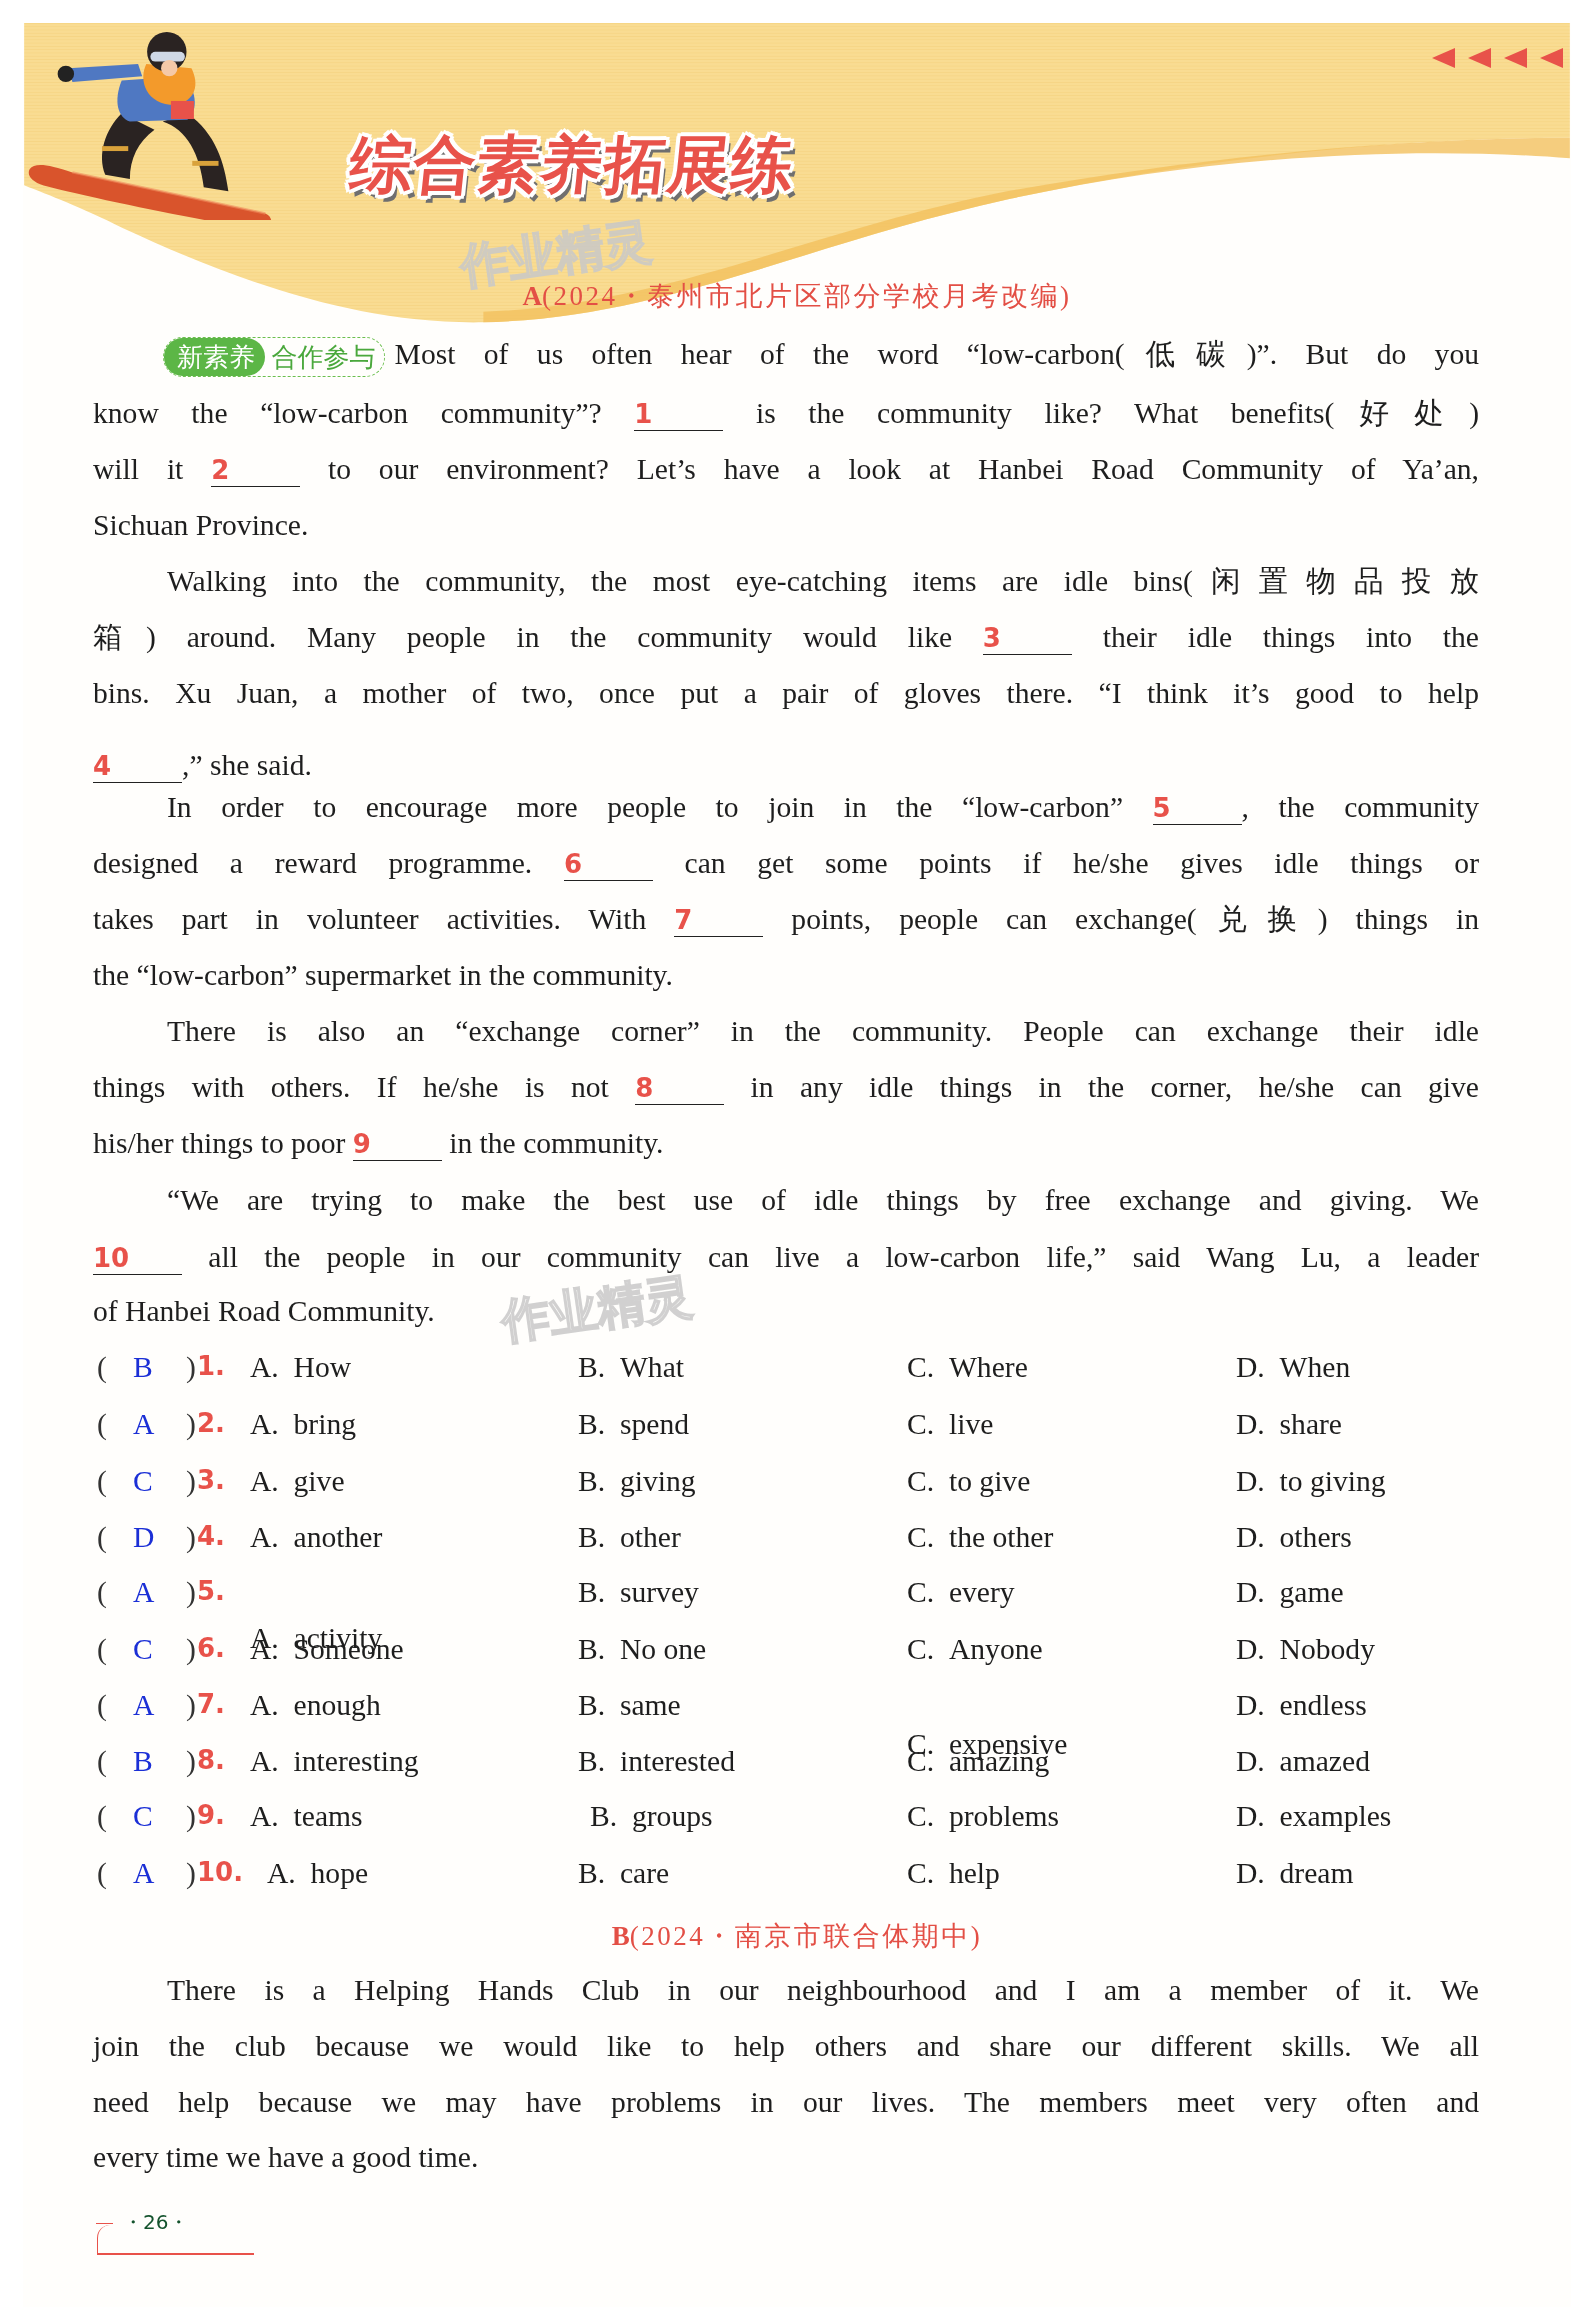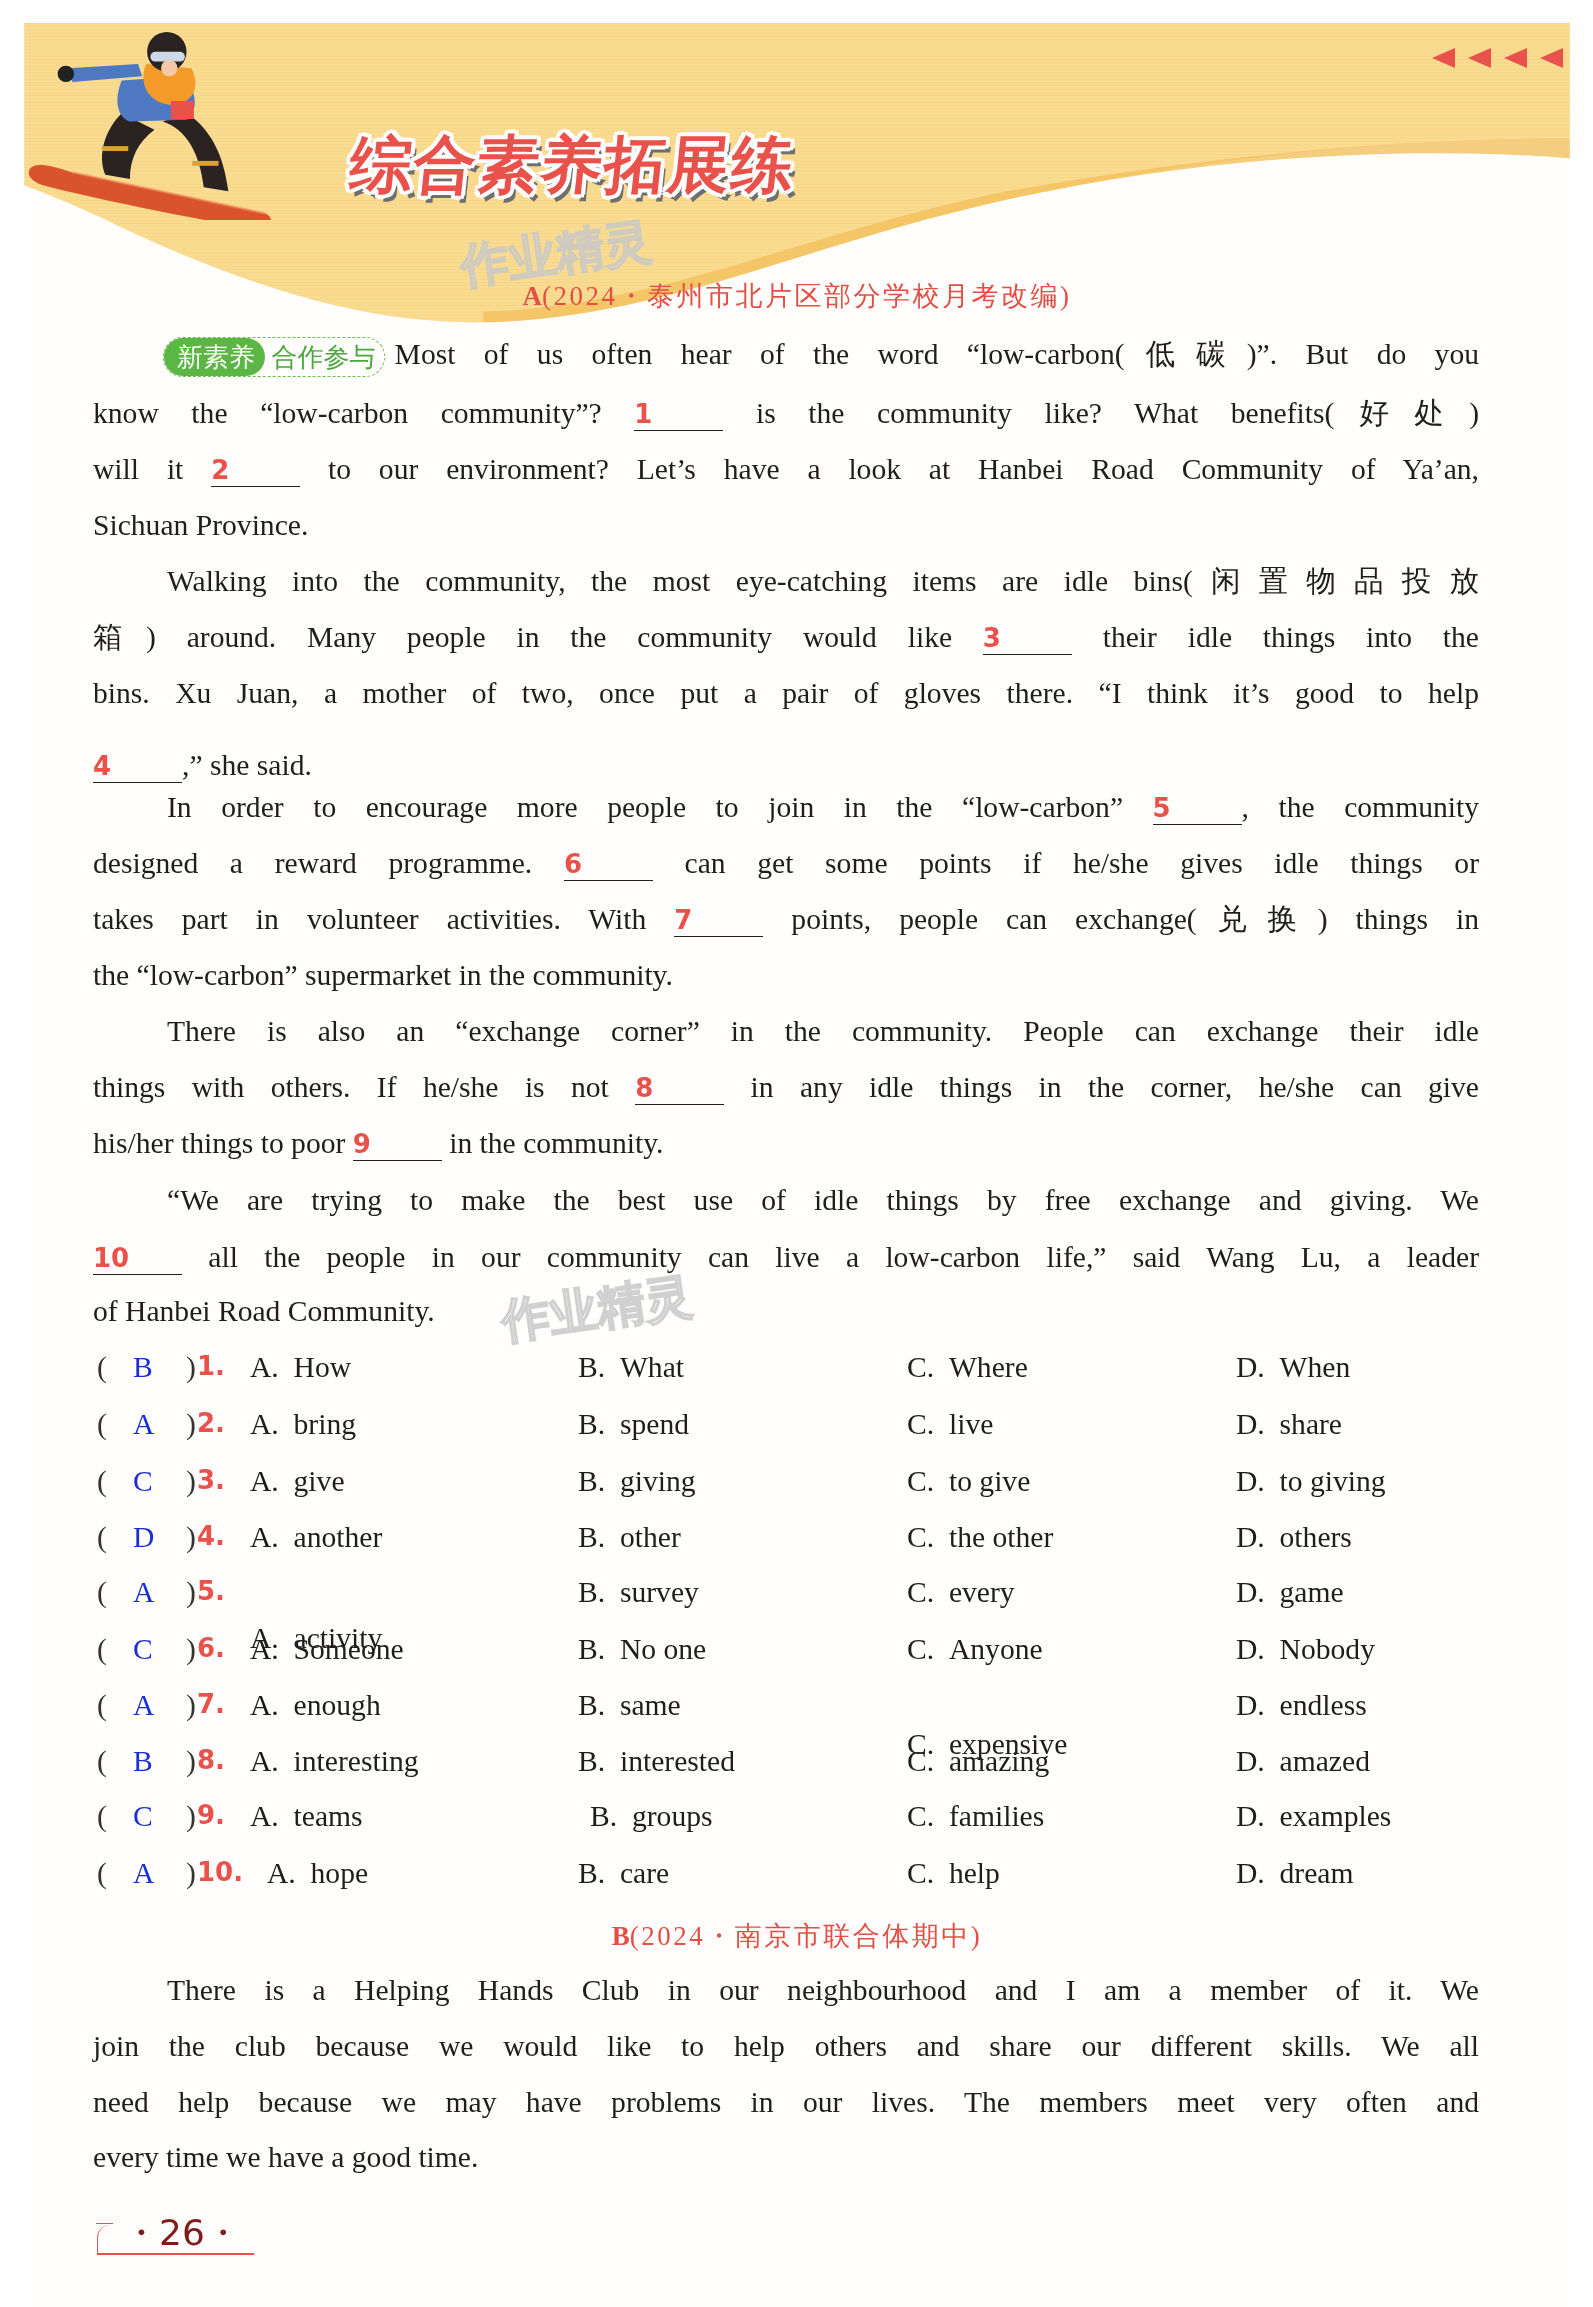--- a/index.html
+++ b/index.html
@@ -77,21 +77,21 @@
   .tag-soft {
     color: #4aa83c; font-family: "DejaVu Sans", sans-serif; font-size: 26px;
     padding: 0 8.2px 0 6.6px; line-height: 38px;
   }
   .opt-row { position: absolute; left: 0; width: 1594px; height: 41px; font-size: 29.6px; }
   .opt-row span { position: absolute; top: 0; white-space: nowrap; }
   .paren { color: #333; }
   .ans { color: #1b2fd6; font-size: 29.6px; }
   .qnum { color: #e8524a; font-family: "DejaVu Sans", sans-serif; font-weight: bold; font-size: 26px; }
   .page-num {
-    position: absolute; left: 123px; top: 2209px; font-size: 36px; color: #7f1d1d;
+    position: absolute; left: 123px; top: 2209px; font-size: 20px; color: #14532d;
     font-family: "DejaVu Sans", sans-serif;
   }
   .page-num-deco {
     position: absolute; left: 97px; top: 2225px; width: 156px; height: 28px;
     border-left: 1.6px solid #e8524a; border-bottom: 2.5px solid #e8524a;
     border-top-left-radius: 13px;
   }
   .page-num-deco::before {
     content: ""; position: absolute; left: -1.6px; top: -1.6px; width: 16.4px; border-top: 1.6px solid #e8524a;
   }
@@ -258,21 +258,21 @@
       <span class="opt" style="left: 907px;">C. amazing</span>
       <span class="opt" style="left: 1236px;">D. amazed</span>
     </div>
     <div class="opt-row" style="top: 1800px;">
       <span class="paren" style="left: 97px;">(</span>
       <span class="ans" style="left: 133px;">C</span>
       <span class="paren" style="left: 186px;">)</span>
       <span class="qnum" style="left: 197px;">9.</span>
       <span class="opt" style="left: 250px;">A. teams</span>
       <span class="opt" style="left: 590px;">B. groups</span>
-      <span class="opt" style="left: 907px;">C. families</span>
+      <span class="opt" style="left: 907px;">C. problems</span>
       <span class="opt" style="left: 1236px;">D. examples</span>
     </div>
     <div class="opt-row" style="top: 1857px;">
       <span class="paren" style="left: 97px;">(</span>
       <span class="ans" style="left: 133px;">A</span>
       <span class="paren" style="left: 186px;">)</span>
       <span class="qnum" style="left: 197px;">10.</span>
       <span class="opt" style="left: 267px;">A. hope</span>
       <span class="opt" style="left: 578px;">B. care</span>
       <span class="opt" style="left: 907px;">C. help</span>

